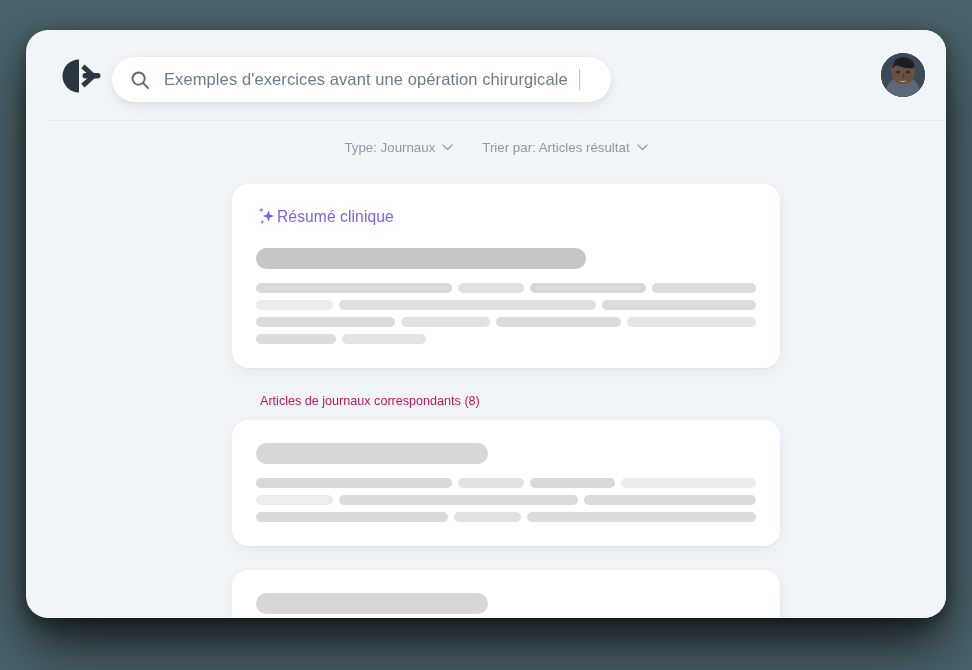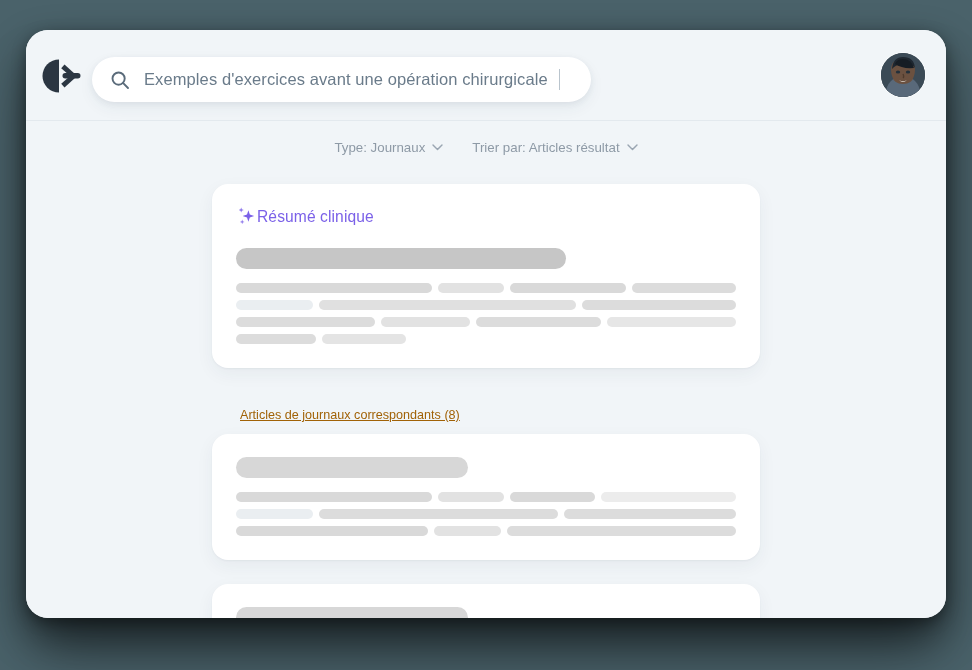--- a/index.html
+++ b/index.html
@@ -23,20 +23,21 @@
     top: 30px;
     width: 920px;
     height: 588px;
     background: #f1f5f8;
     border-radius: 22px;
     overflow: hidden;
     box-shadow:
       0 18px 40px rgba(0,0,0,0.48),
       0 4px 14px rgba(0,0,0,0.34),
       0 42px 60px -10px rgba(0,0,0,0.40);
+    padding-left: 20px;
   }
 
   
   #app-header {
     position: relative;
     height: 91px;
     background: #f1f5f8;
     border-bottom: 1px solid #e3e9ee;
   }
 
@@ -156,23 +157,22 @@
     display: flex;
     gap: 6px;
     margin-bottom: 7px;
   }
   .sk-row:last-child { margin-bottom: 0; }
   .sk-body { margin-top: 14px; }
 
   
   #results-heading {
     font-size: 12.6px;
-    color: #a16207;
-    margin: 40px 0 12px 28px;
-    text-decoration: underline;
+    color: #be185d;
+    margin: 26px 0 12px 28px;
   }
 
   .result-card { padding: 23px 24px 24px 24px; }
   #result-card-1 { margin-bottom: 24px; }
 
   #result-card-2 { }
 </style>
 </head>
 <body>
 

